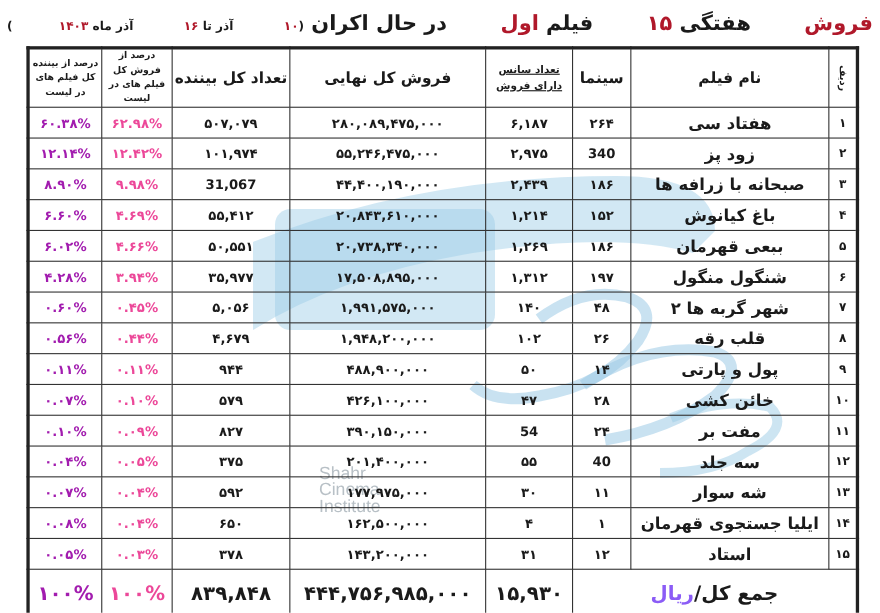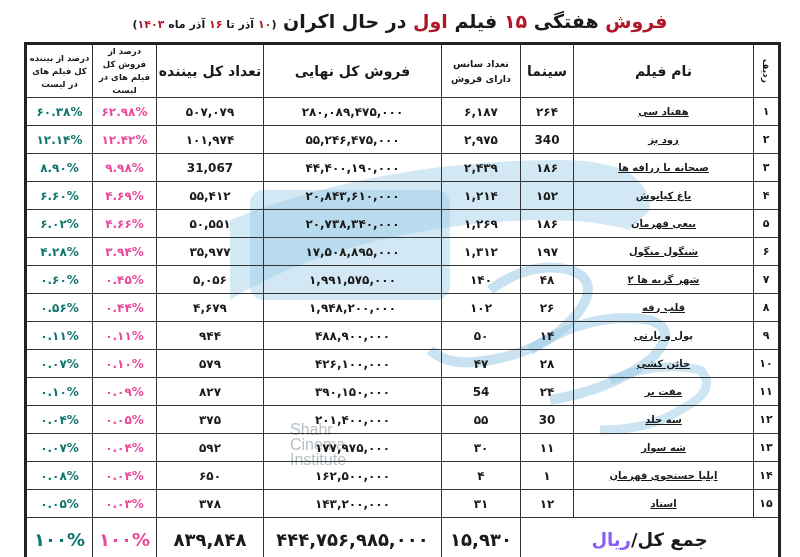--- a/index.html
+++ b/index.html
@@ -1,36 +1,36 @@
 <!DOCTYPE html>
 <html><head>
 <meta charset="utf-8">
 <style>
   html, body { margin:0; padding:0; }
   body { width:800px; height:557px; background:#ffffff; position:relative; overflow:hidden;
          font-family:"DejaVu Sans", sans-serif; color:#1a1a1a; }
   .title { position:absolute; top:6px; left:0; width:800px; text-align:center; direction:rtl;
            font-weight:bold; font-size:19px; line-height:30px; white-space:nowrap; }
-  .title .red { color:#b0182a; }
+  .title .red { color:#b0182a;margin-left:42px; }
   .title .sub { font-size:11px; font-weight:bold; }
   .watermark { position:absolute; left:230px; top:150px; width:520px; height:330px; pointer-events:none; }
   table { position:absolute; left:24px; top:42px; width:754px; border-collapse:collapse; direction:rtl;
           border:3px solid #222; table-layout:fixed; }
   td, th { border:1.5px solid #333; text-align:center; padding:0; font-weight:bold; font-size:12.5px;
            height:27px; line-height:14px; background:transparent; overflow:hidden; white-space:nowrap; }
   th { height:42px; font-size:12px; }
   th.small { font-size:8.5px; line-height:13px; white-space:normal; font-weight:bold; }
-  th.mid { font-size:9.5px; line-height:15px; white-space:normal; }
+  th.mid { font-size:9.5px; line-height:15px; white-space:normal;text-decoration:underline; }
   th.big { font-size:14px; }
   th.rowh { font-size:9px; writing-mode:vertical-rl; }
-  td.name { font-size:10px;text-decoration:underline; }
+  td.name { font-size:15px; }
   td.num { font-size:12px; }
   td.small { font-size:11px; }
   .pct-red { color:#ec4899; }
-  .pct-olive { color:#0f766e; }
+  .pct-olive { color:#a21caf; }
   tr.total td { height:44px; font-size:18px; }
   tr.total td.label { font-size:18px; }
   tr.total .red { color:#8b5cf6; }
   .wm-band { fill:#9ccbe6; opacity:0.45; }
 </style>
 </head>
 <body>
 
 <div class="title">
   <span class="red">فروش</span><span> هفتگی </span><span class="red">۱۵</span><span> فیلم </span><span class="red">اول</span><span> در حال اکران </span><span class="sub"><span>(</span><span class="red">۱۰</span><span> آذر تا </span><span class="red">۱۶</span><span> آذر ماه </span><span class="red">۱۴۰۳</span><span>)</span></span>
@@ -177,21 +177,21 @@
         <td class="num">۲۴</td>
         <td class="num">54</td>
         <td class="num">۳۹۰,۱۵۰,۰۰۰</td>
         <td class="num">۸۲۷</td>
         <td class="num pct-red">۰.۰۹%</td>
         <td class="num pct-olive">۰.۱۰%</td>
       </tr>
       <tr>
         <td class="small">۱۲</td>
         <td class="name">سه جلد</td>
-        <td class="num">30</td>
+        <td class="num">40</td>
         <td class="num">۵۵</td>
         <td class="num">۲۰۱,۴۰۰,۰۰۰</td>
         <td class="num">۳۷۵</td>
         <td class="num pct-red">۰.۰۵%</td>
         <td class="num pct-olive">۰.۰۴%</td>
       </tr>
       <tr>
         <td class="small">۱۳</td>
         <td class="name">شه سوار</td>
         <td class="num">۱۱</td>

